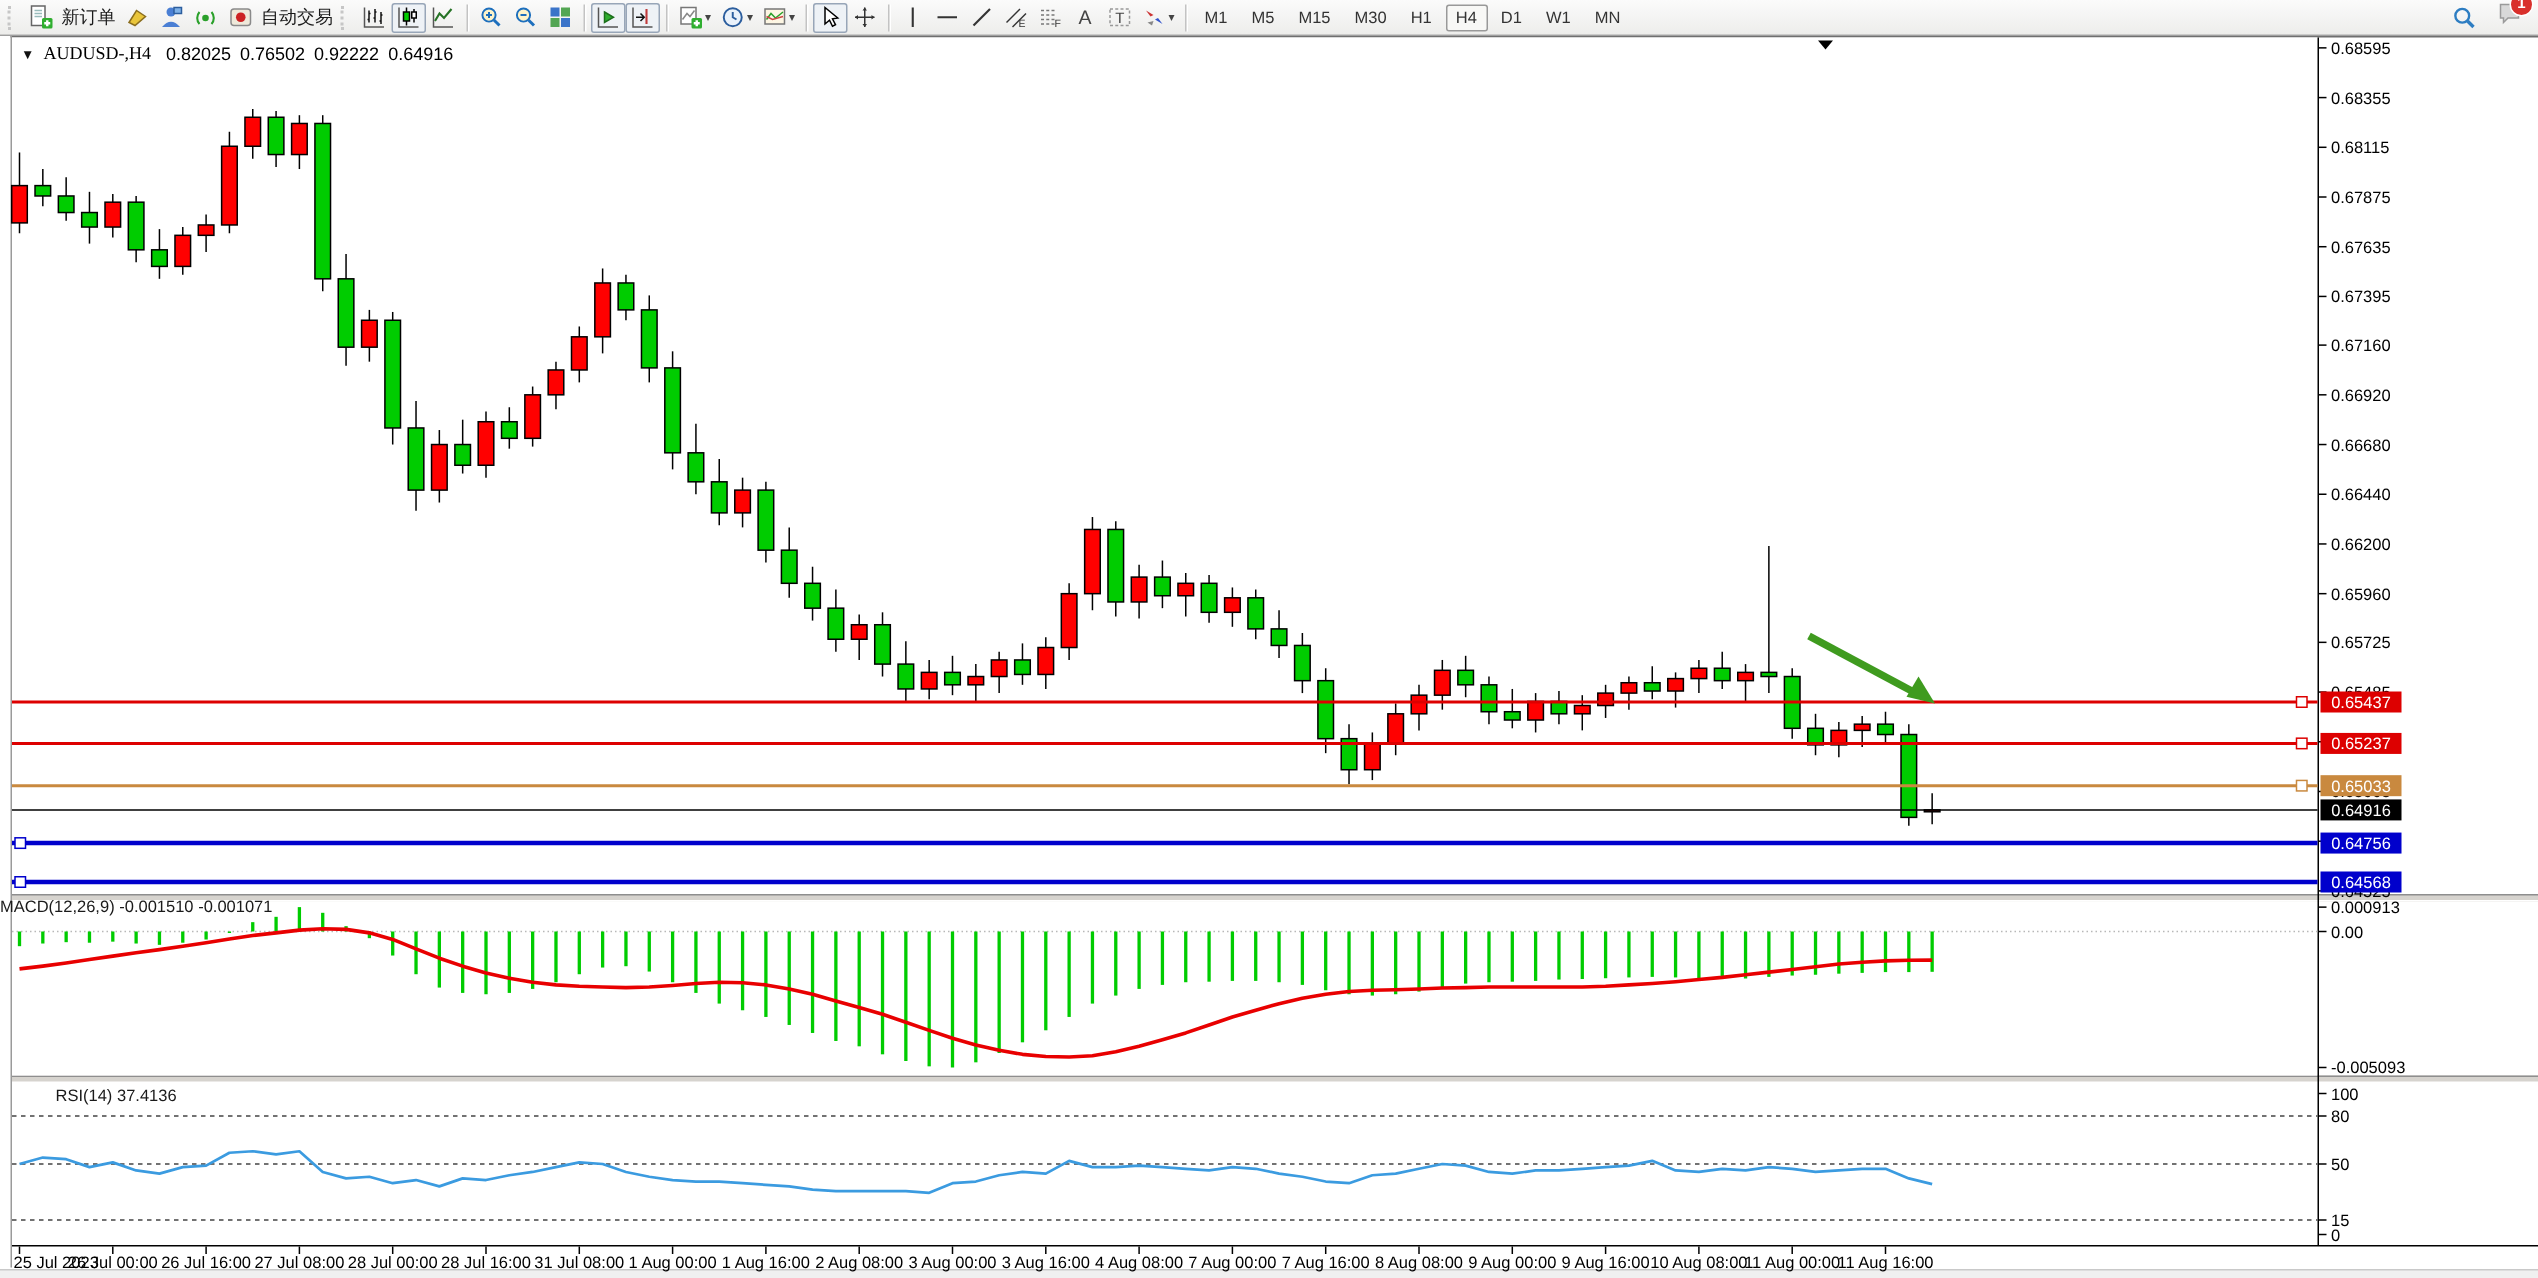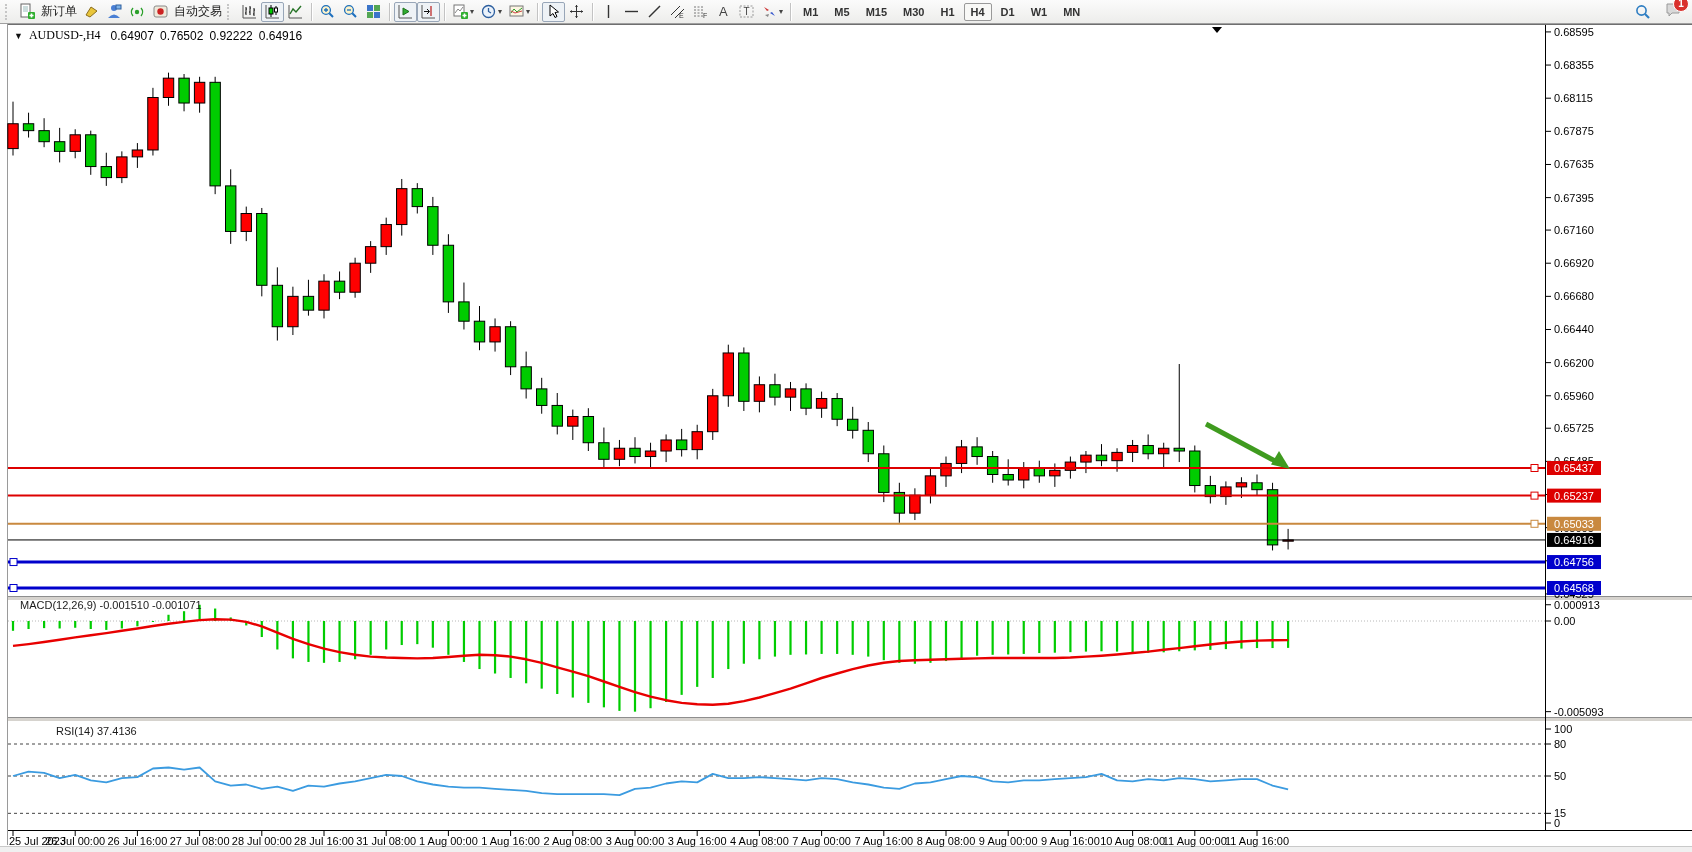--- a/index.html
+++ b/index.html
@@ -5,21 +5,21 @@
   html,body{margin:0;padding:0;background:#fff;}
   .stage{position:relative;width:1692px;height:852px;background:#fff;font-family:"Liberation Sans",sans-serif;overflow:hidden;}
   
   .toolbar{position:absolute;left:0;top:0;width:1692px;height:24px;background:linear-gradient(#fbfbfb,#ededeb);border-bottom:1px solid #9f9f9f;display:flex;align-items:center;padding-left:3px;box-sizing:border-box;z-index:30;}
   .tbtn{height:20px;min-width:22px;display:flex;align-items:center;justify-content:center;border:1px solid transparent;border-radius:2px;padding:0 2px;box-sizing:border-box;}
   .tbtn.pressed{border-color:#98a6b8;background:#eef2f6;}
   .tlabel{font-size:12px;color:#1a1a1a;margin:0 3px 0 2px;white-space:nowrap;}
   .grip{width:5px;height:16px;border-left:2px dotted #c6c6c6;margin:0 4px 0 2px;}
   .vsep{width:1px;height:18px;background:#c3c3c3;box-shadow:1px 0 0 #fff;margin:0 4px;}
   .caret{font-size:8px;color:#444;margin-left:1px;}
-  .tf-btn{font-size:11px;color:#333;padding:2px 6px;border:1px solid transparent;border-radius:2px;margin:0 1px;white-space:nowrap;font-weight:bold;}
+  .tf-btn{font-size:11px;color:#333;padding:2px 6px;border:1px solid transparent;border-radius:2px;margin:0 1px;white-space:nowrap;}
   .tf-btn.active{border-color:#999;background:#f8f8f6;}
   .right-tools{margin-left:auto;display:flex;align-items:center;margin-right:10px;}
   .chat-wrap{position:relative;margin-left:12px;}
   .badge{position:absolute;top:-5px;right:-7px;background:#d9302c;color:#fff;border-radius:50%;width:14px;height:14px;font-size:10px;line-height:14px;text-align:center;border:1px solid #fff;font-weight:bold;}
   
   .win-top{position:absolute;left:7px;top:24px;width:1685px;height:1px;background:#6f6f6f;}
   .win-left{position:absolute;left:7px;top:24px;width:1px;height:821px;background:#9a9a9a;}
   .title-row{position:absolute;left:14px;top:28px;font-size:12px;color:#000;display:flex;gap:6px;align-items:center;z-index:20;}
   .title-row .tri{font-size:9px;color:#111;}
   .sep-main{position:absolute;left:8px;top:596px;width:1684px;height:5px;background:#d6d3ce;border-top:1px solid #8e8e8e;border-bottom:1px solid #fff;box-sizing:border-box;}
@@ -259,32 +259,32 @@
       </div>
     </div>
   </div>
 
   <div class="win-top"></div>
   <div class="win-left"></div>
 
   <div class="title-row">
     <span class="tri">▼</span>
     <span style="margin-right:4px;font-family:Liberation Serif, serif;">AUDUSD-,H4</span>
-    <span>0.64907</span>
+    <span>0.82025</span>
     <span>0.76502</span>
     <span>0.92222</span>
     <span>0.64916</span>
   </div>
 
-  <div class="ind-label" style="left:20px;top:599px;">
+  <div class="ind-label" style="left:0;top:599px;">
     <span>MACD(12,26,9)</span>
     <span>-0.001510</span>
     <span>-0.001071</span>
   </div>
-  <div class="ind-label" style="left:24px;top:725px;padding-left:32px;">
+  <div class="ind-label" style="left:5px;top:725px;padding-left:32px;">
     <span>RSI(14)</span>
     <span>37.4136</span>
   </div>
 
   <div class="sep-main"></div>
   <div class="sep-macd"></div>
   <div class="date-strip"></div>
   <div class="bottom-strip"></div>
 
   <svg id="marks" width="1692" height="852">

